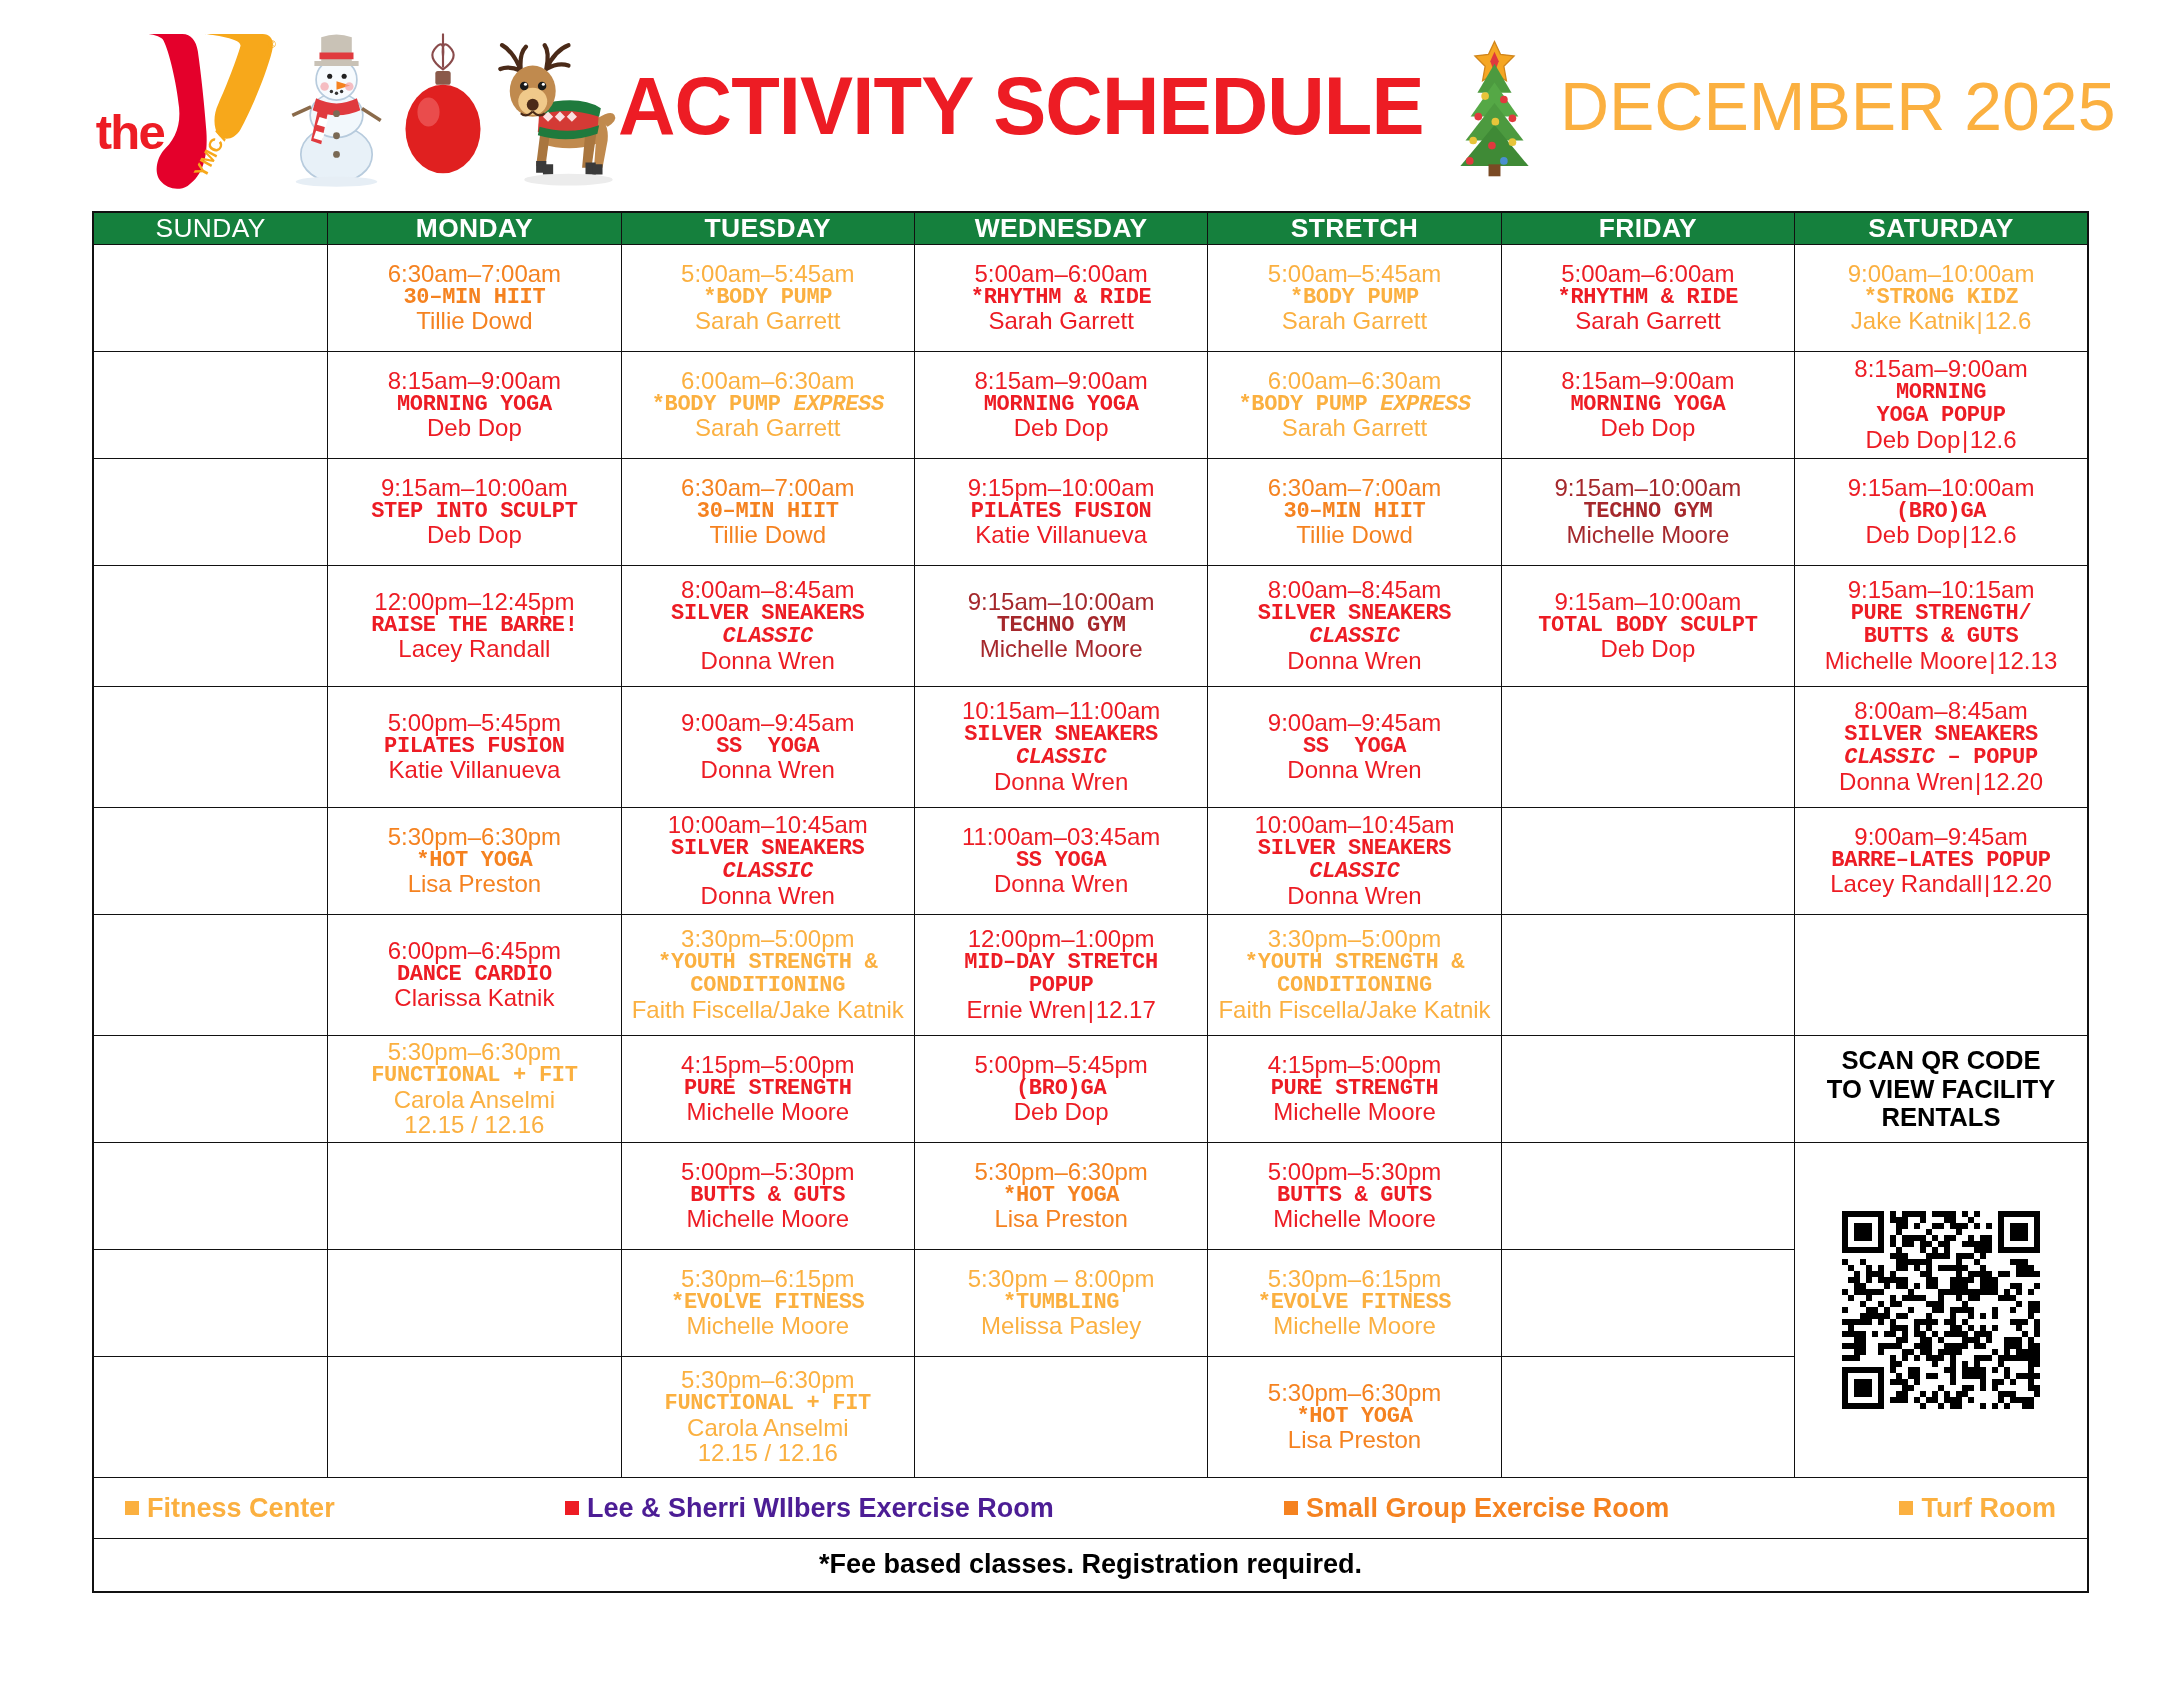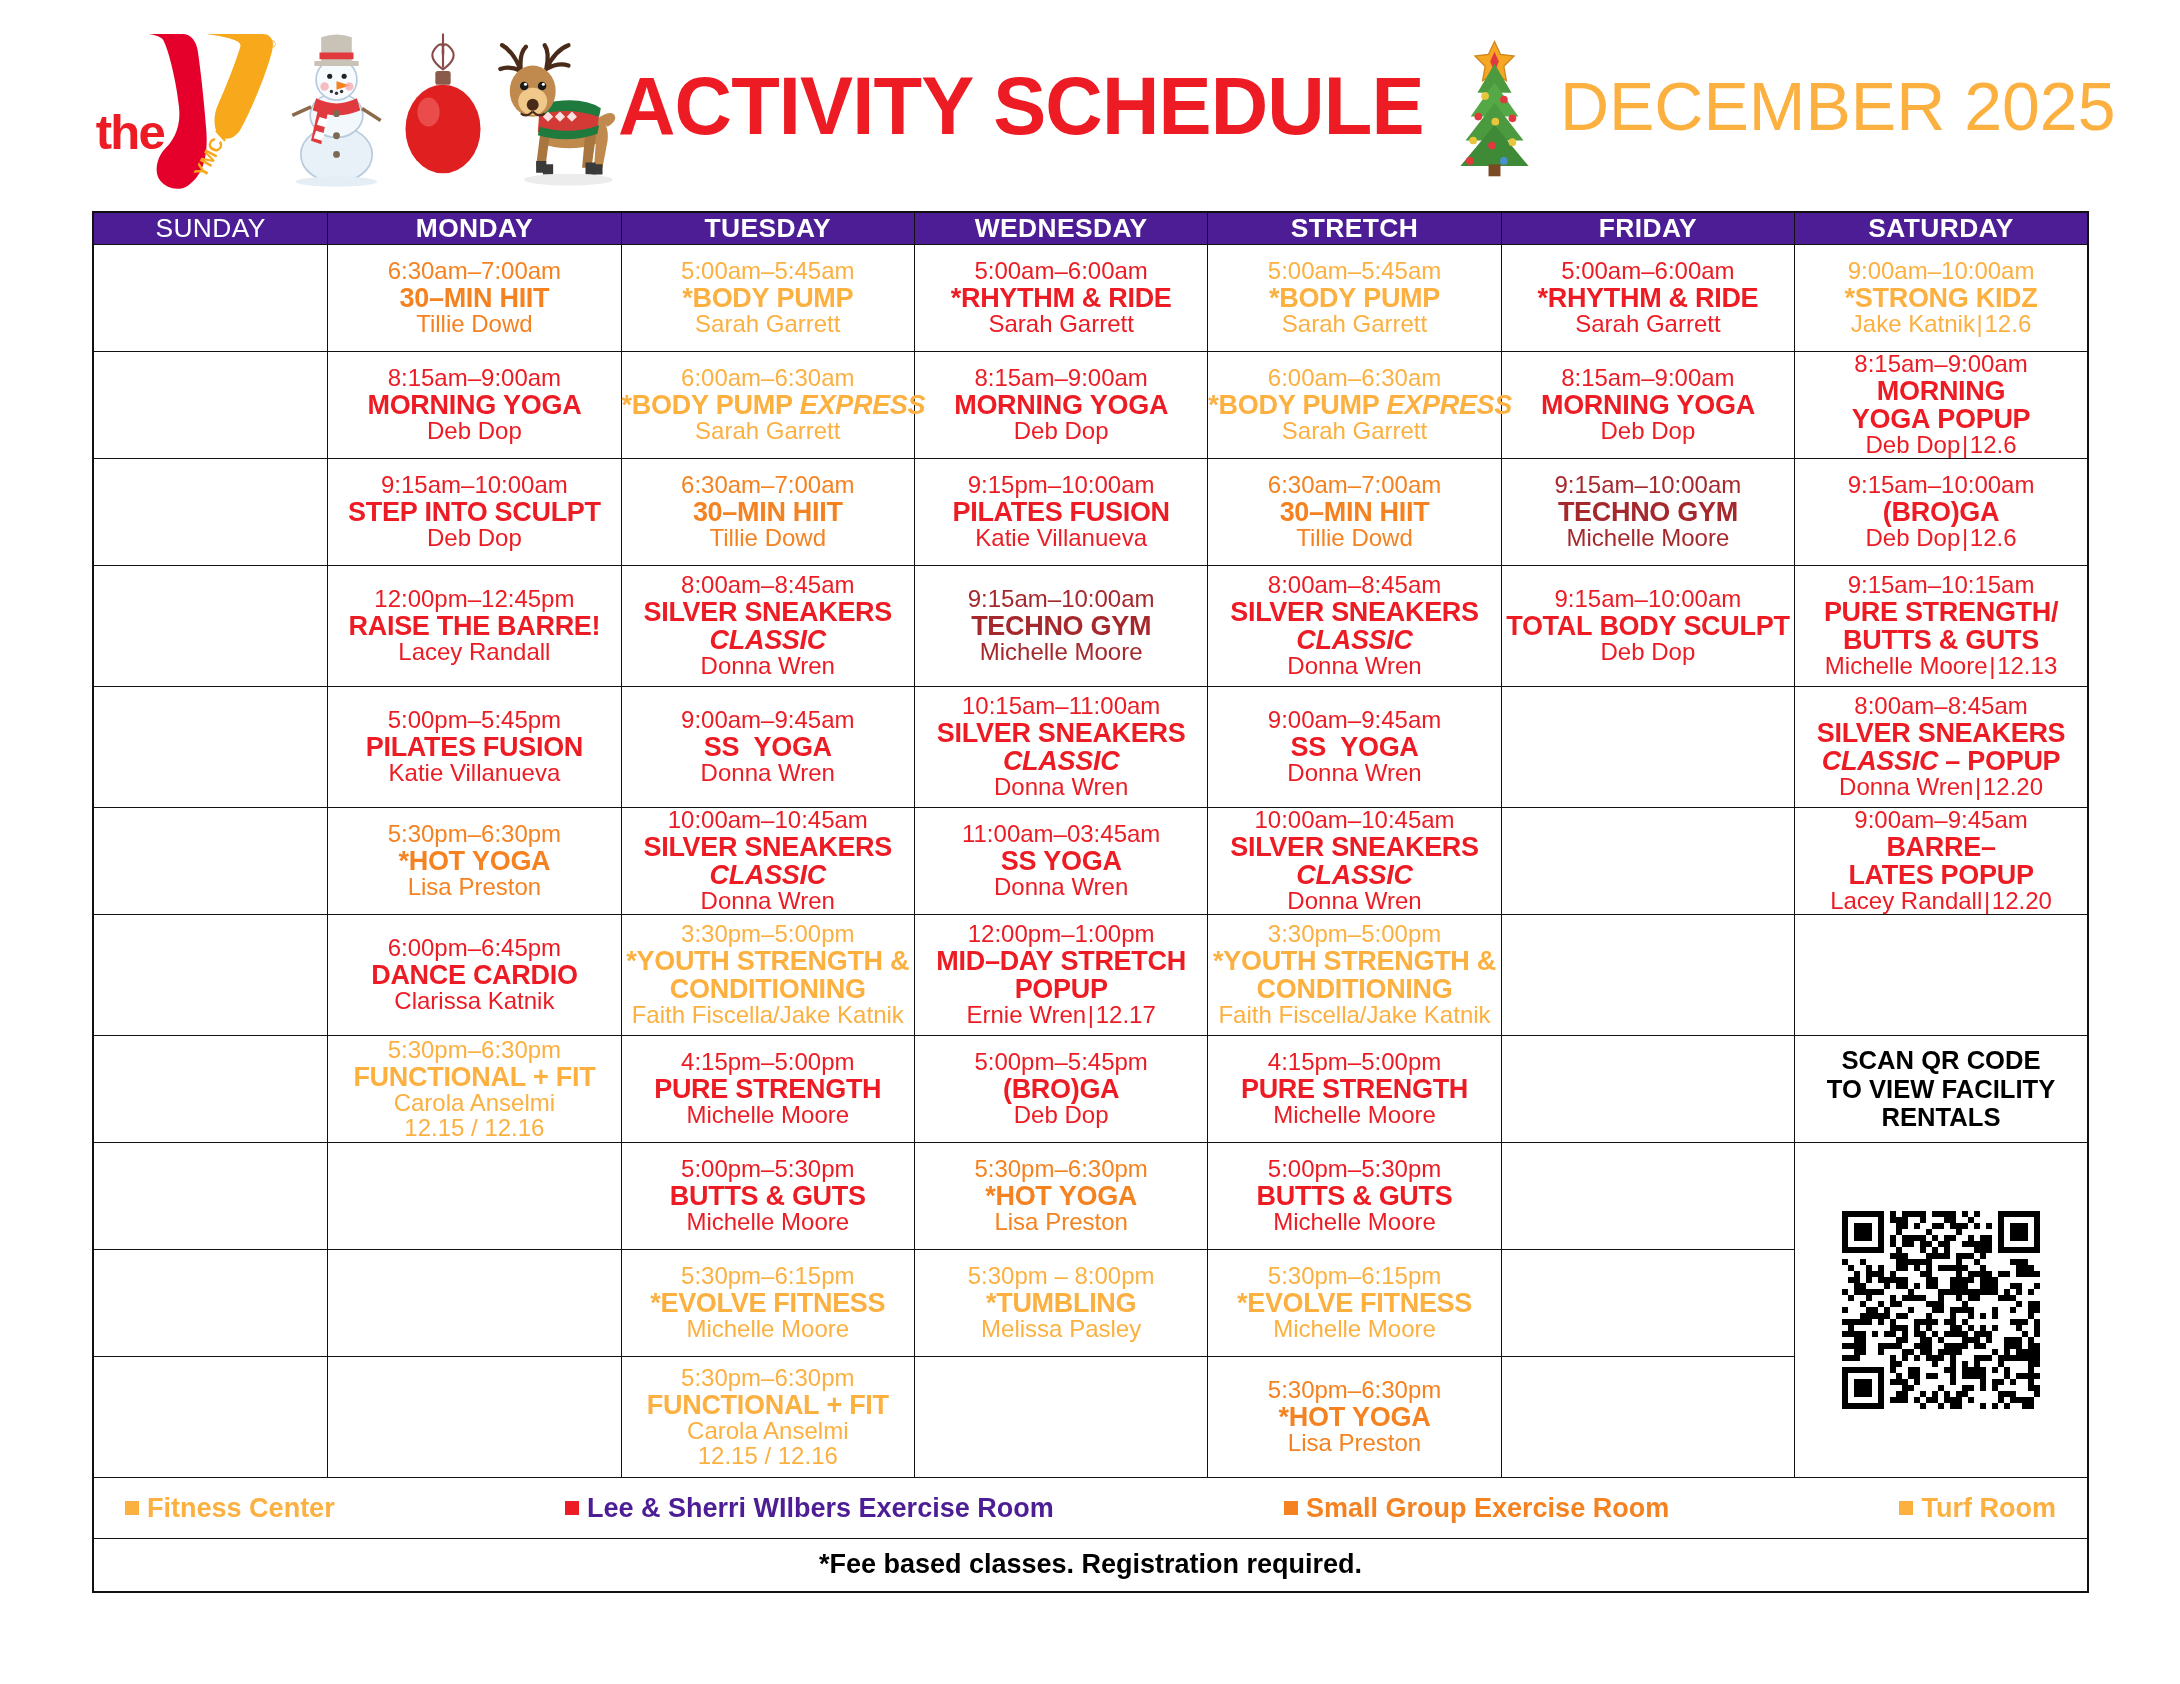--- a/index.html
+++ b/index.html
@@ -60,21 +60,21 @@
     table-layout: fixed;
     border: 2.6px solid #111;
   }
   table.cal td, table.cal th {
     border: 1.7px solid #111;
     vertical-align: middle;
     text-align: center;
     padding: 0;
   }
   thead th {
-    background: #4c1d95;
+    background: #15803d;
     color: #ffffff;
     height: 28px;
     font-family: "Liberation Sans Narrow", "Liberation Sans", sans-serif;
     font-weight: 700;
     font-size: 26.4px;
     letter-spacing: 0.4px;
   }
   thead th.sunday { font-weight: 400; }
 
   td.cell {
@@ -84,23 +84,23 @@
   td.cell.tall { height: 121px; }
 
   .ev { line-height: 1.04; }
   .ev .time {
     font-family: "Liberation Sans Narrow", "Liberation Sans", sans-serif;
     font-weight: 400;
     font-size: 24px;
     display: block;
   }
   .ev .name {
-    font-family: Liberation Sans, sans-serif;
+    font-family: Liberation Mono, monospace;
     font-weight: 700;
-    font-size: 27px;
+    font-size: 22px;
     display: block;
     letter-spacing: -0.3px;
   }
   .ev .name .it { font-style: italic; }
   .ev .name .sub { display: block; }
   .ev .inst {
     font-family: "Liberation Sans Narrow", "Liberation Sans", sans-serif;
     font-weight: 400;
     font-size: 24px;
     display: block;

